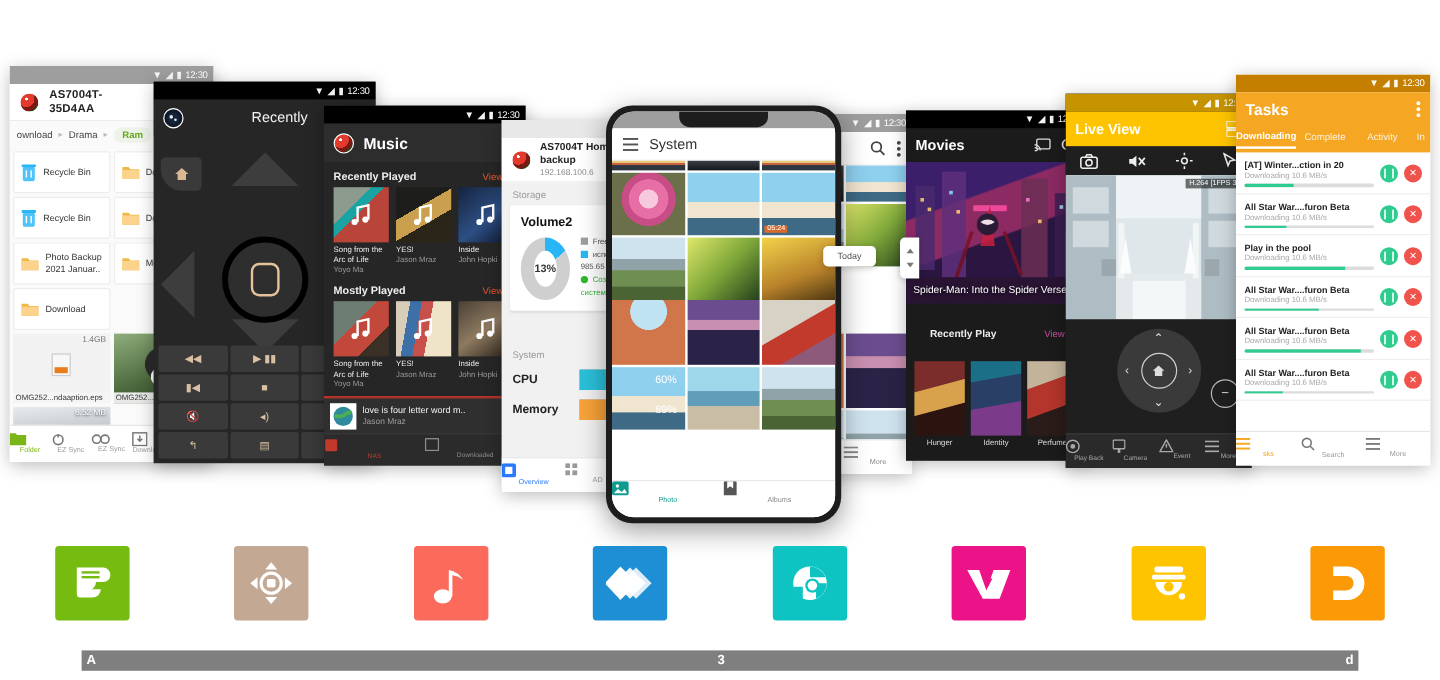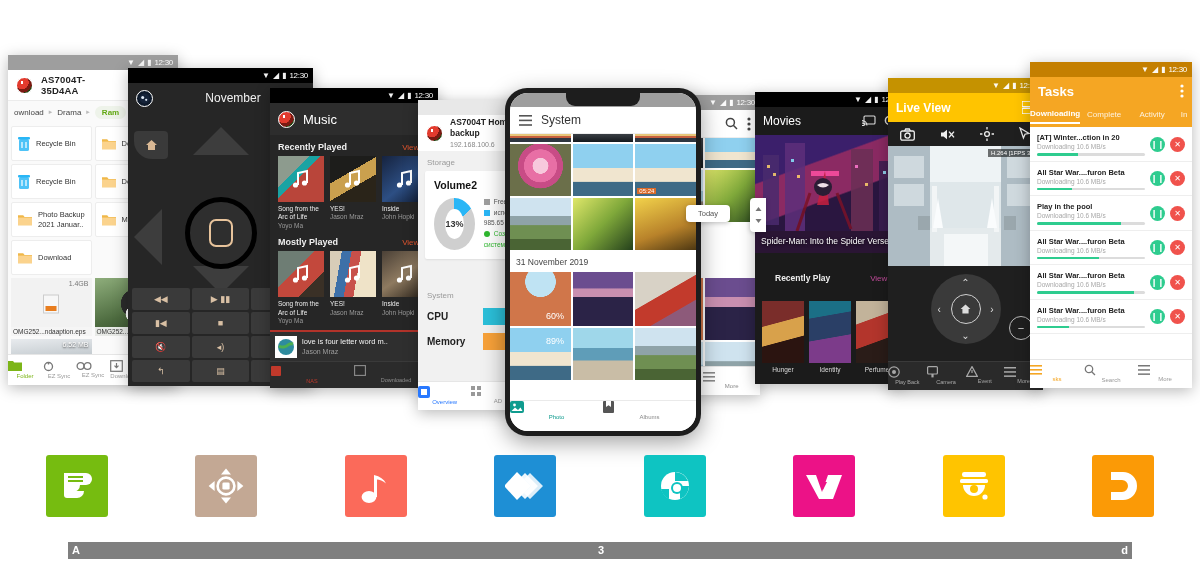--- a/index.html
+++ b/index.html
@@ -14,21 +14,21 @@
   .statusbar{height:15px;display:flex;align-items:center;justify-content:flex-end;
              gap:3px;padding:0 5px;font-size:8px;color:#fff;}
   .sb-black{background:#000;}
   .sb-grey{background:#9e9e9e;}
   .sb-amber{background:#c59200;}
   .sb-orange{background:#c47f00;}
   .sb-ico{font-size:8px;line-height:1;opacity:.95;}
   .clock{font-size:8px;letter-spacing:-.3px;}
 
   .appbar{display:flex;align-items:center;gap:8px;padding:0 8px;height:30px;}
-  .appbar .title{font-size:13px;font-weight:normal;}
+  .appbar .title{font-size:13px;font-weight:bold;}
   .spacer{flex:1;}
 
   .logo-ball{width:17px;height:17px;border-radius:50%;flex:0 0 auto;
       background:radial-gradient(circle at 33% 30%,#fff 0 8%,#e23b2e 9% 46%,#7a1a12 47% 70%,#241 71% 100%);
       border:1.5px solid #fff;box-sizing:border-box;}
   svg{display:block;}
 
   
   #fileman{left:8px;top:55px;width:170px;height:330px;background:#fafafa;}
   #fileman .appbar{background:#fff;border-bottom:1px solid #ececec;}
@@ -425,21 +425,21 @@
     </div>
     <div class="appbar">
       <span class="rmoon">
         <svg width="11" height="11" viewBox="0 0 11 11">
             <circle cx="5.5" cy="5.5" r="5" fill="#16243a"></circle>
             <circle cx="3.7" cy="4.4" r="1.5" fill="#dfe9f5"></circle>
             <circle cx="7.2" cy="6.8" r="1.1" fill="#dfe9f5"></circle>
           </svg>
       </span>
       <span class="spacer"></span>
-      <span class="title">November</span>
+      <span class="title">Recently</span>
       <span class="spacer"></span>
     </div>
 
     <div class="dpad">
       <div class="sqbtn" style="left:6px;top:18px;border-radius:4px 4px 4px 18px">
         <svg width="13" height="12" viewBox="0 0 13 12">
             <path d="M6.5 1 12 6h-2v5H3V6H1z" fill="#d9b894"></path>
           </svg>
       </div>
       <div class="sqbtn" style="right:6px;top:18px;border-radius:4px 4px 18px 4px">
@@ -789,21 +789,20 @@
         <div class="pc im-strip" style="height:8px"></div>
         <div class="pc im-flower"></div>
         <div class="pc im-palm"></div>
         <div class="pc im-palm" style="position:relative">
           <span style="position:absolute;left:2px;bottom:2px;background:#d96a2a;color:#fff;font-size:6px;padding:0 2px">05:24</span>
         </div>
         <div class="pc im-mount"></div>
         <div class="pc im-leaf"></div>
         <div class="pc im-yel"></div>
       </div>
-      <div class="datelab">31 November 2019</div>
       <div class="pgrid">
         <div class="pc im-arch" style="height:54px"></div>
         <div class="pc im-lake" style="height:54px"></div>
         <div class="pc im-girl" style="height:54px"></div>
         <div class="pc im-palm" style="height:52px"></div>
         <div class="pc im-sea" style="height:52px"></div>
         <div class="pc im-mount" style="height:52px"></div>
       </div>
       <div class="ph-nav">
         <div class="bn on">

